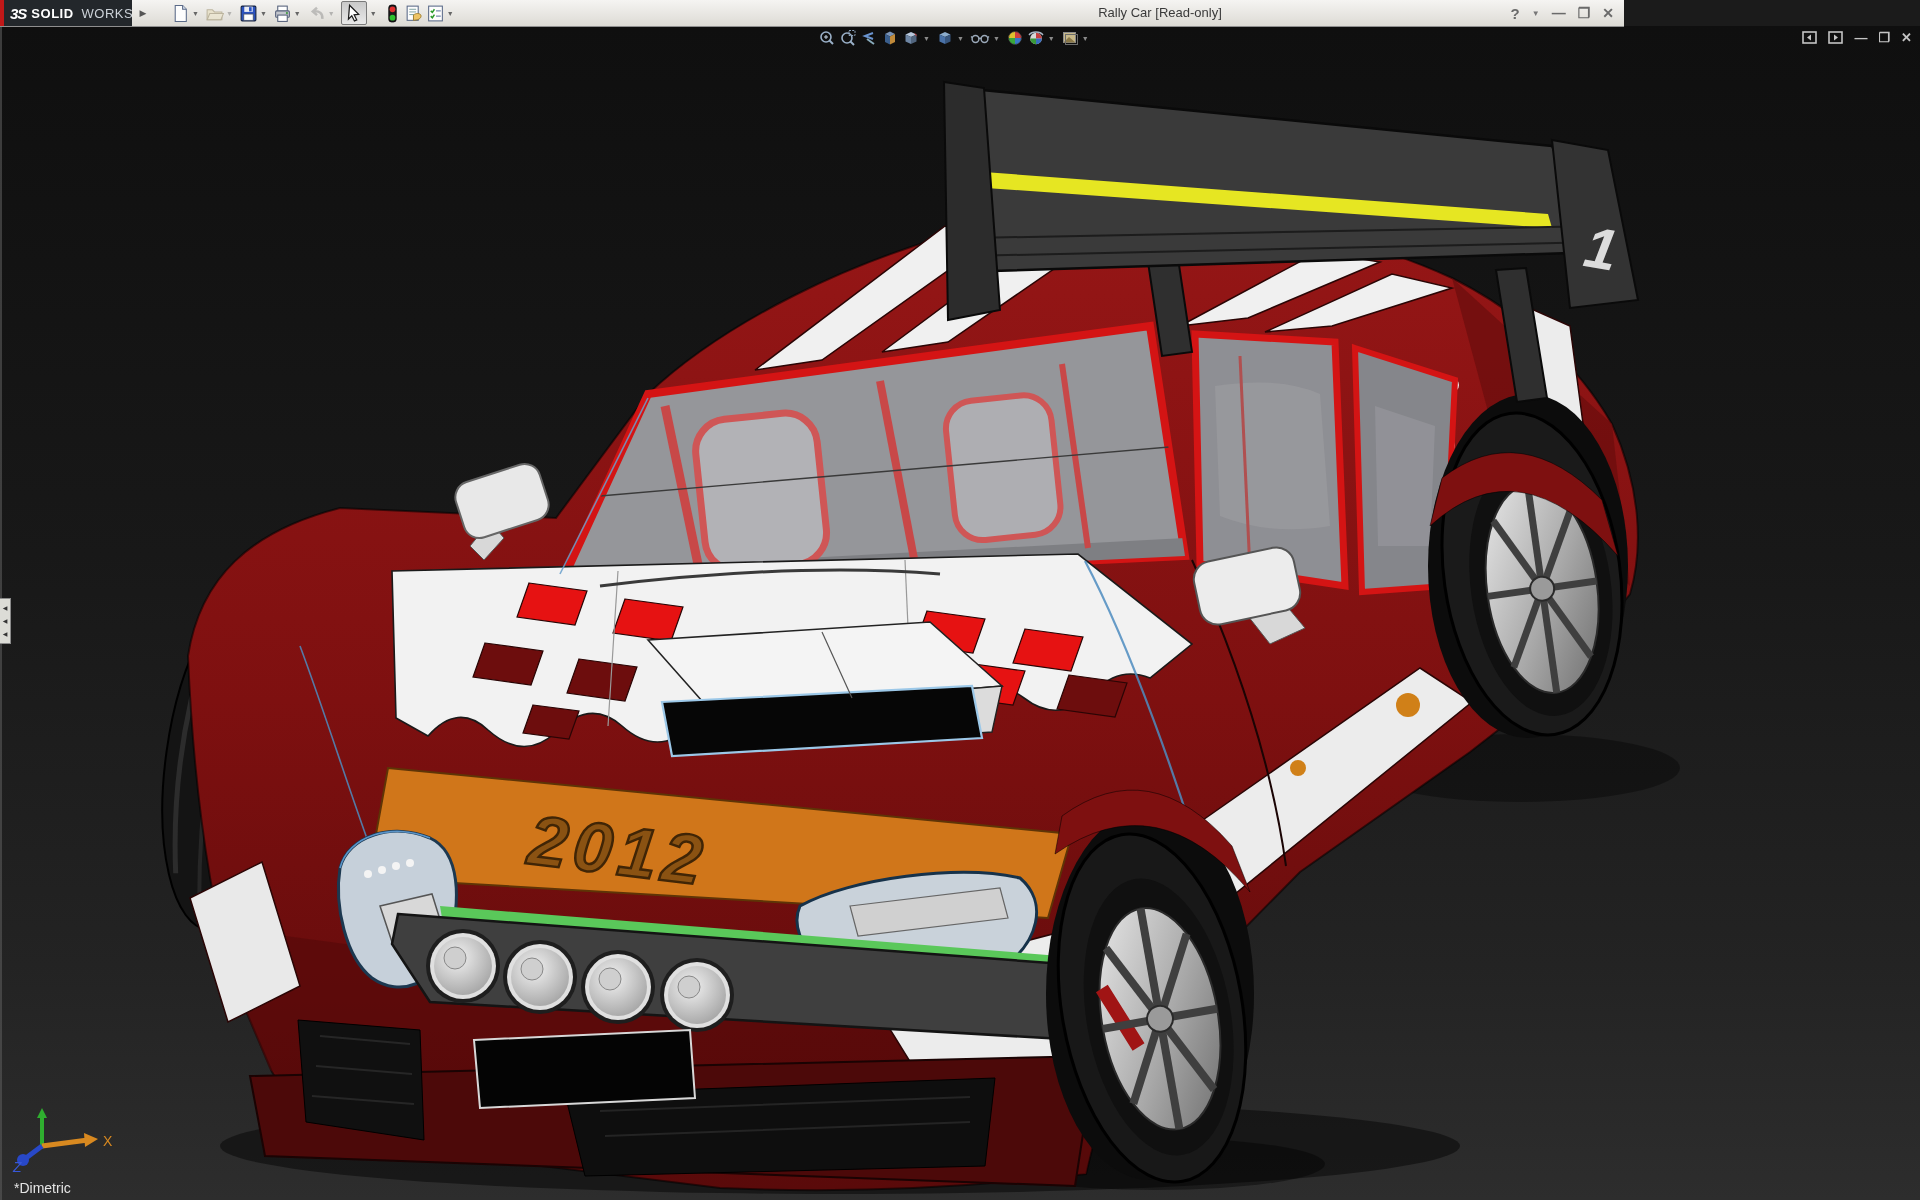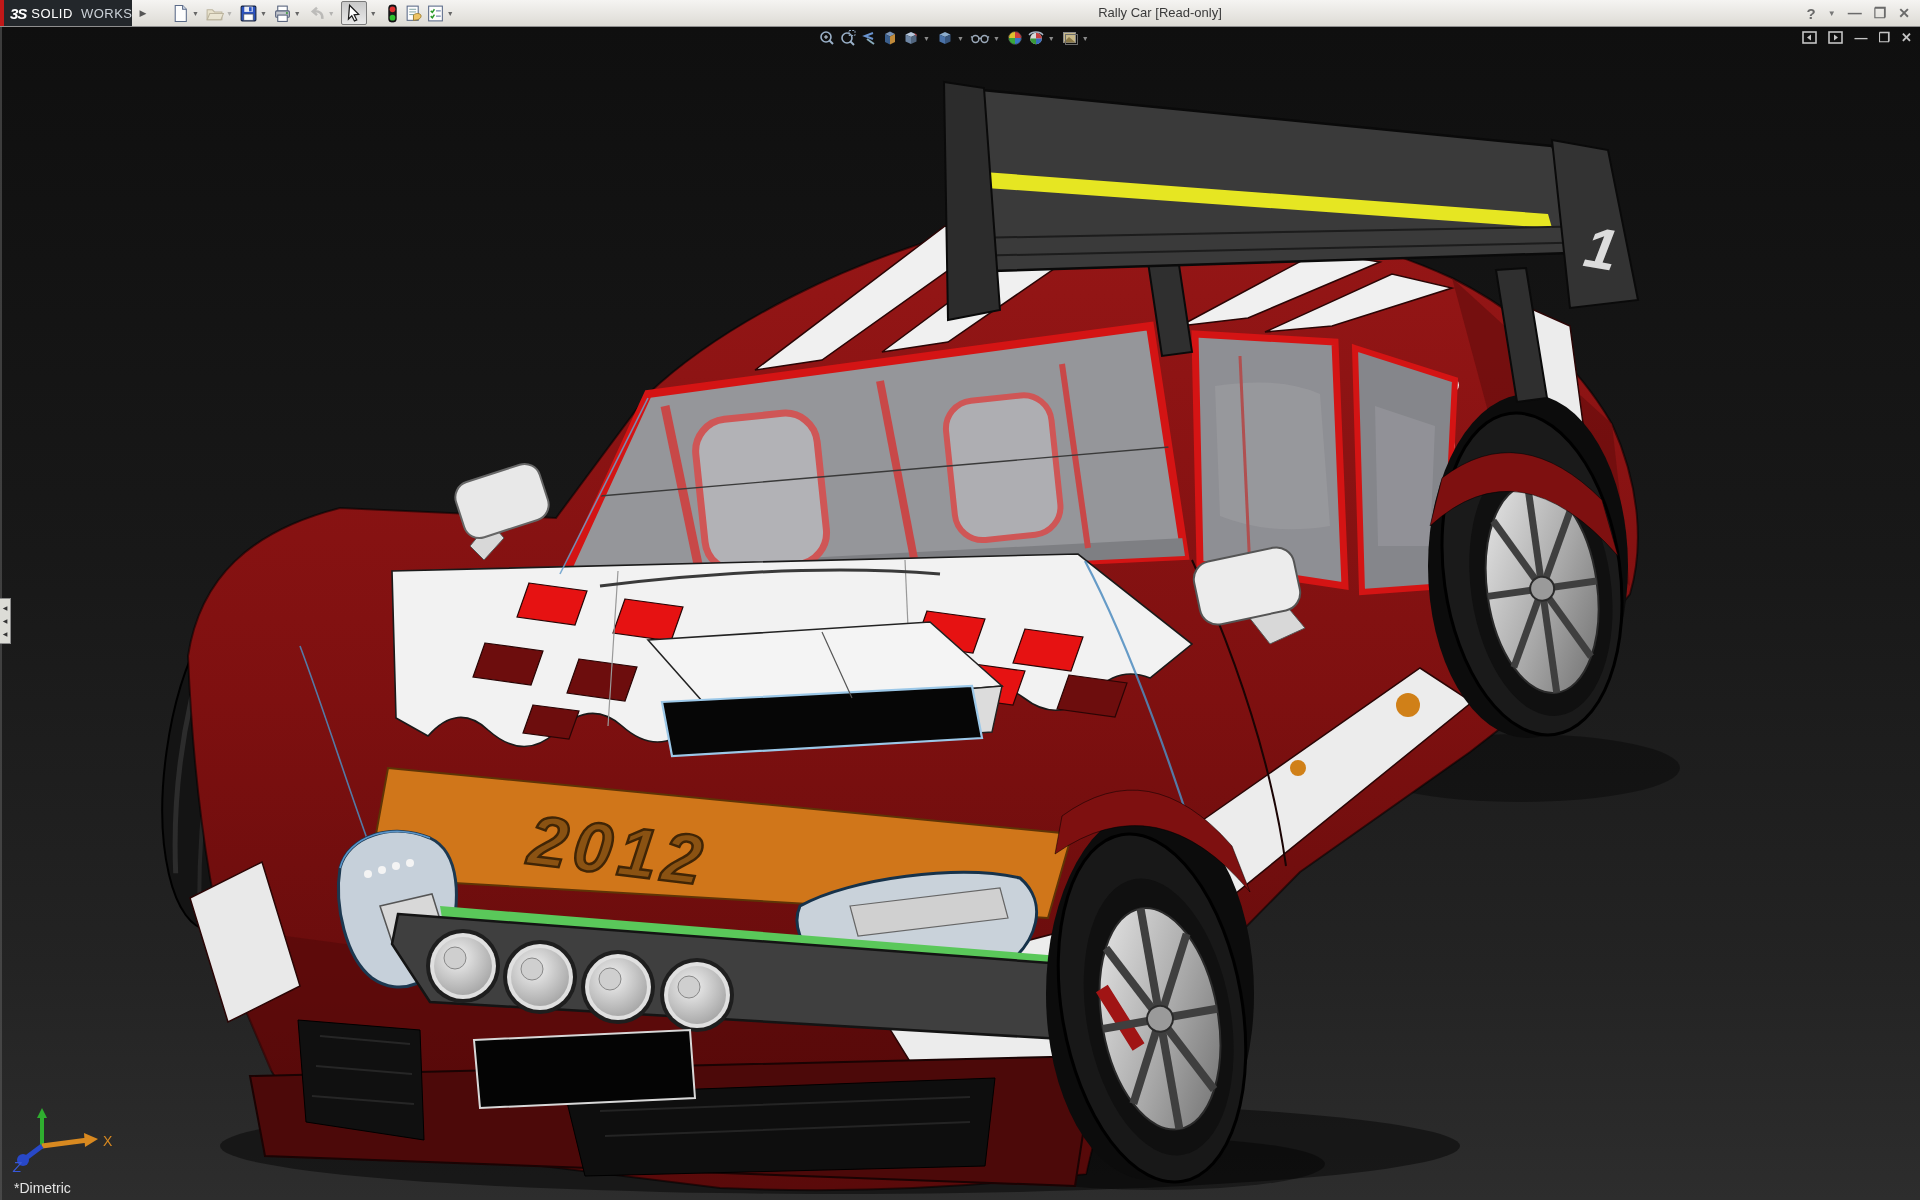--- a/index.html
+++ b/index.html
@@ -1,26 +1,26 @@
 <!DOCTYPE html>
 <html><head>
 <meta charset="utf-8">
 <style>
   html,body{margin:0;padding:0;}
   body{width:1920px;height:1200px;overflow:hidden;position:relative;
        font-family:"Liberation Sans",sans-serif;background:#1b1b1b;}
 
   
-  .titlebar{position:absolute;top:0;left:0;width:1920px;height:26px;
+  .titlebar{position:absolute;top:0;left:0;width:1624px;height:26px;
     background:linear-gradient(#f5f4f2,#dddbd5);border-bottom:1px solid #8f8f8f;z-index:20;}
   .red-edge{position:absolute;left:0;top:0;width:4px;height:26px;background:#c01818;}
   .logo-block{position:absolute;left:4px;top:0;height:26px;width:128px;background:#23272b;
     color:#fff;display:flex;align-items:center;padding-left:6px;box-sizing:border-box;}
   .brand-mark{font-style:italic;font-weight:bold;font-size:15px;margin-right:5px;letter-spacing:-1px;}
-  .brand-bold{font-weight:normal;font-size:13px;letter-spacing:.5px;}
+  .brand-bold{font-weight:bold;font-size:13px;letter-spacing:.5px;}
   .brand-light{font-weight:normal;font-size:13px;color:#ccd2d8;letter-spacing:.5px;padding-left:8px;}
   .flyout-btn{position:absolute;left:136px;top:3px;width:14px;height:20px;color:#555;
     font-size:9px;line-height:20px;text-align:center;}
   .main-toolbar{position:absolute;left:170px;top:0;height:26px;display:flex;align-items:center;}
   .tool{display:flex;align-items:center;height:24px;padding:0 1px;}
   .tool svg{display:block;}
   .caret{font-size:7px;color:#666;margin:0 4px 0 2px;}
   .disabled{opacity:.4;}
   .pressed{border:1px solid #7a7a7a;background:linear-gradient(#c9c9c9,#e9e9e9);
     border-radius:2px;padding:1px 2px;margin-right:1px;}

